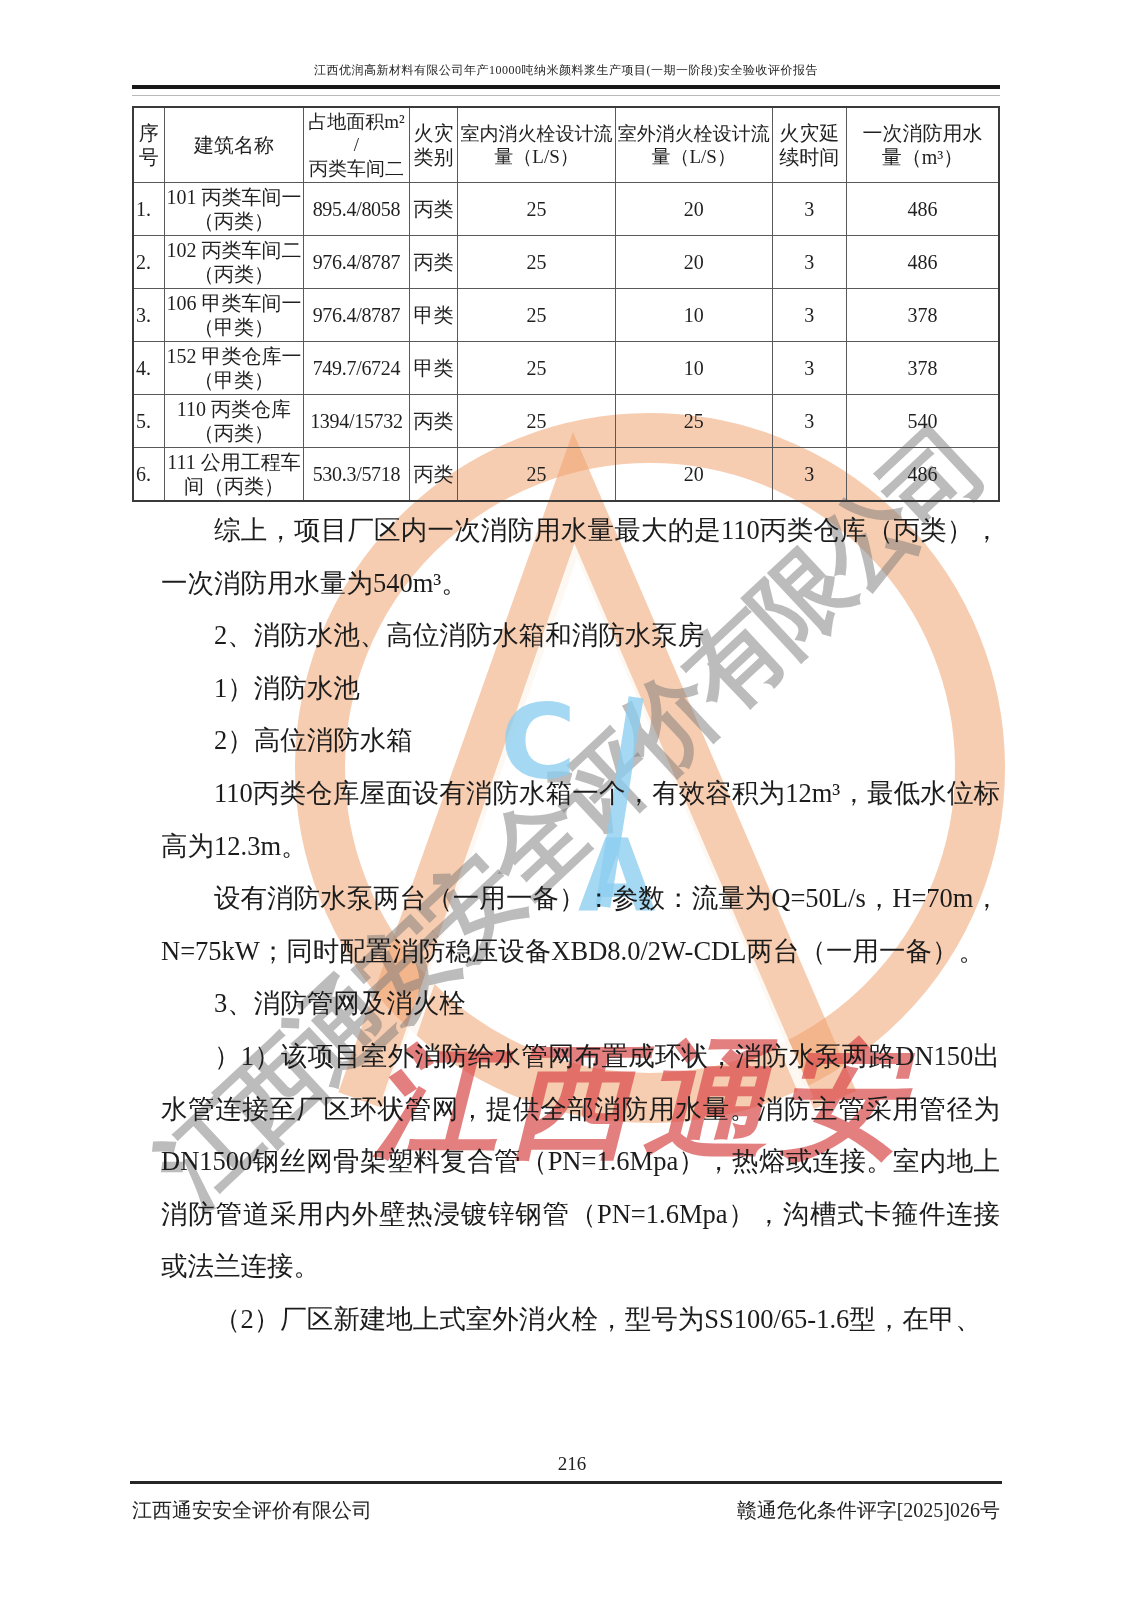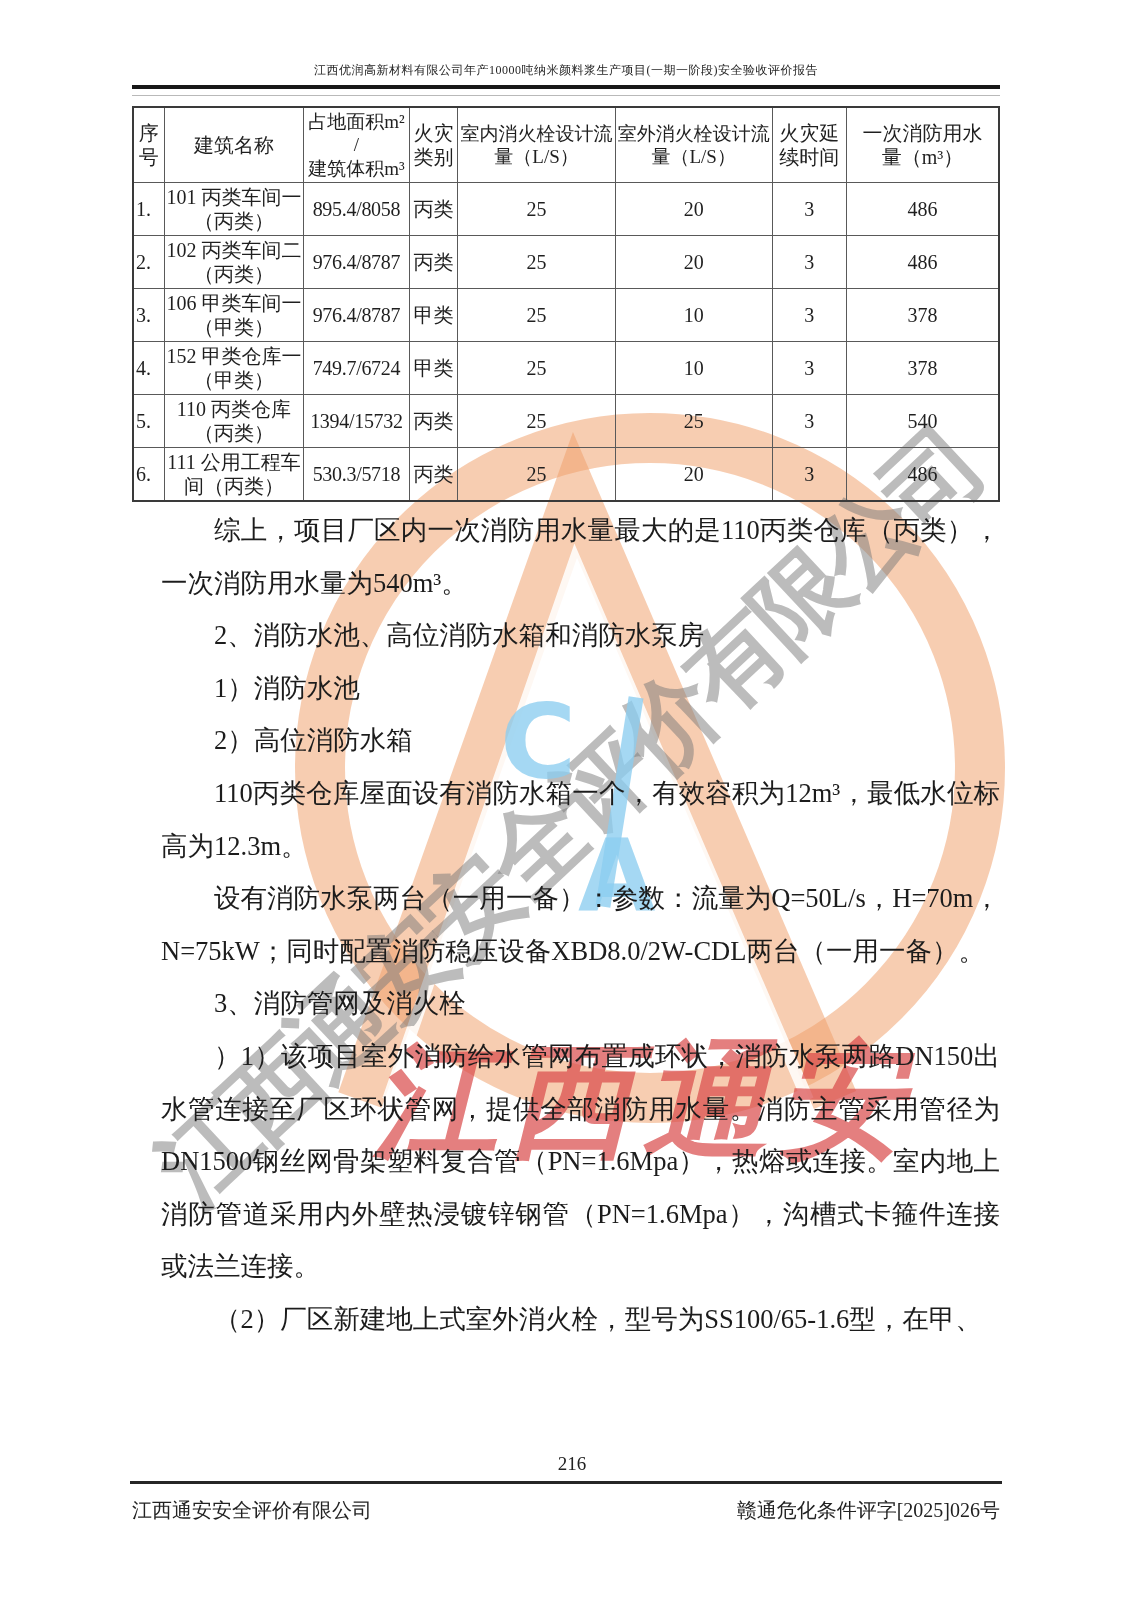--- a/index.html
+++ b/index.html
@@ -112,21 +112,21 @@
         <col style="width:8.6%">
           <col style="width:17.6%">
       </colgroup>
       <thead>
         <tr>
           <th>序
 号</th>
           <th>建筑名称</th>
           <th class="th-area">占地面积m²
 /
-建筑体积m³</th>
+丙类车间二</th>
           <th>火灾
 类别</th>
           <th class="th-flow">室内消火栓设计流
 量（L/S）</th>
           <th class="th-flow">室外消火栓设计流
 量（L/S）</th>
           <th>火灾延
 续时间</th>
           <th>一次消防用水
 量（m³）</th>

